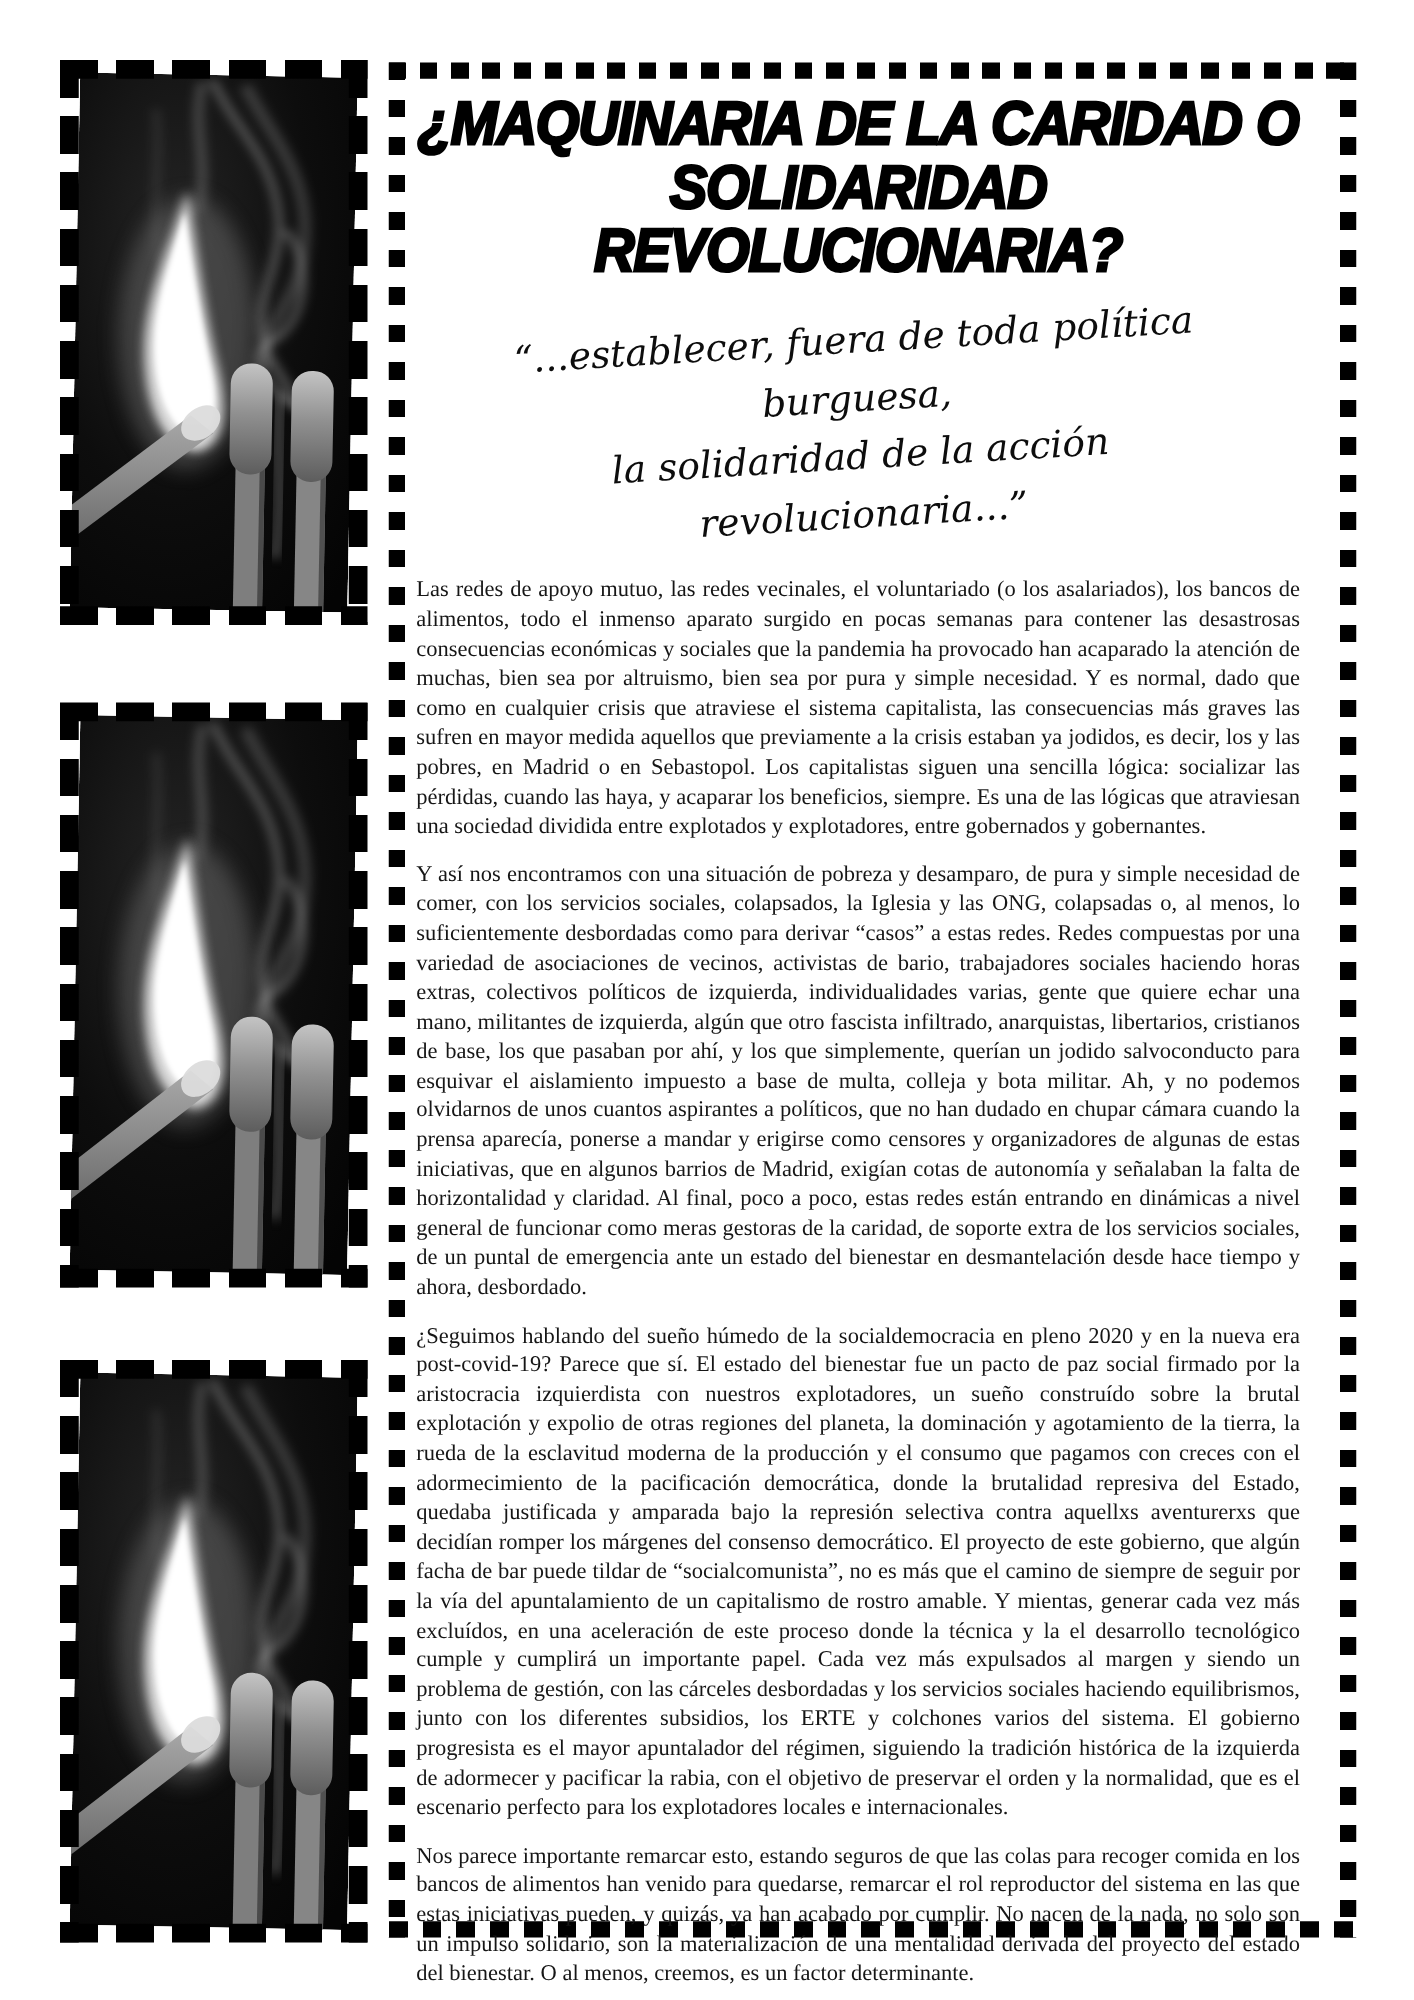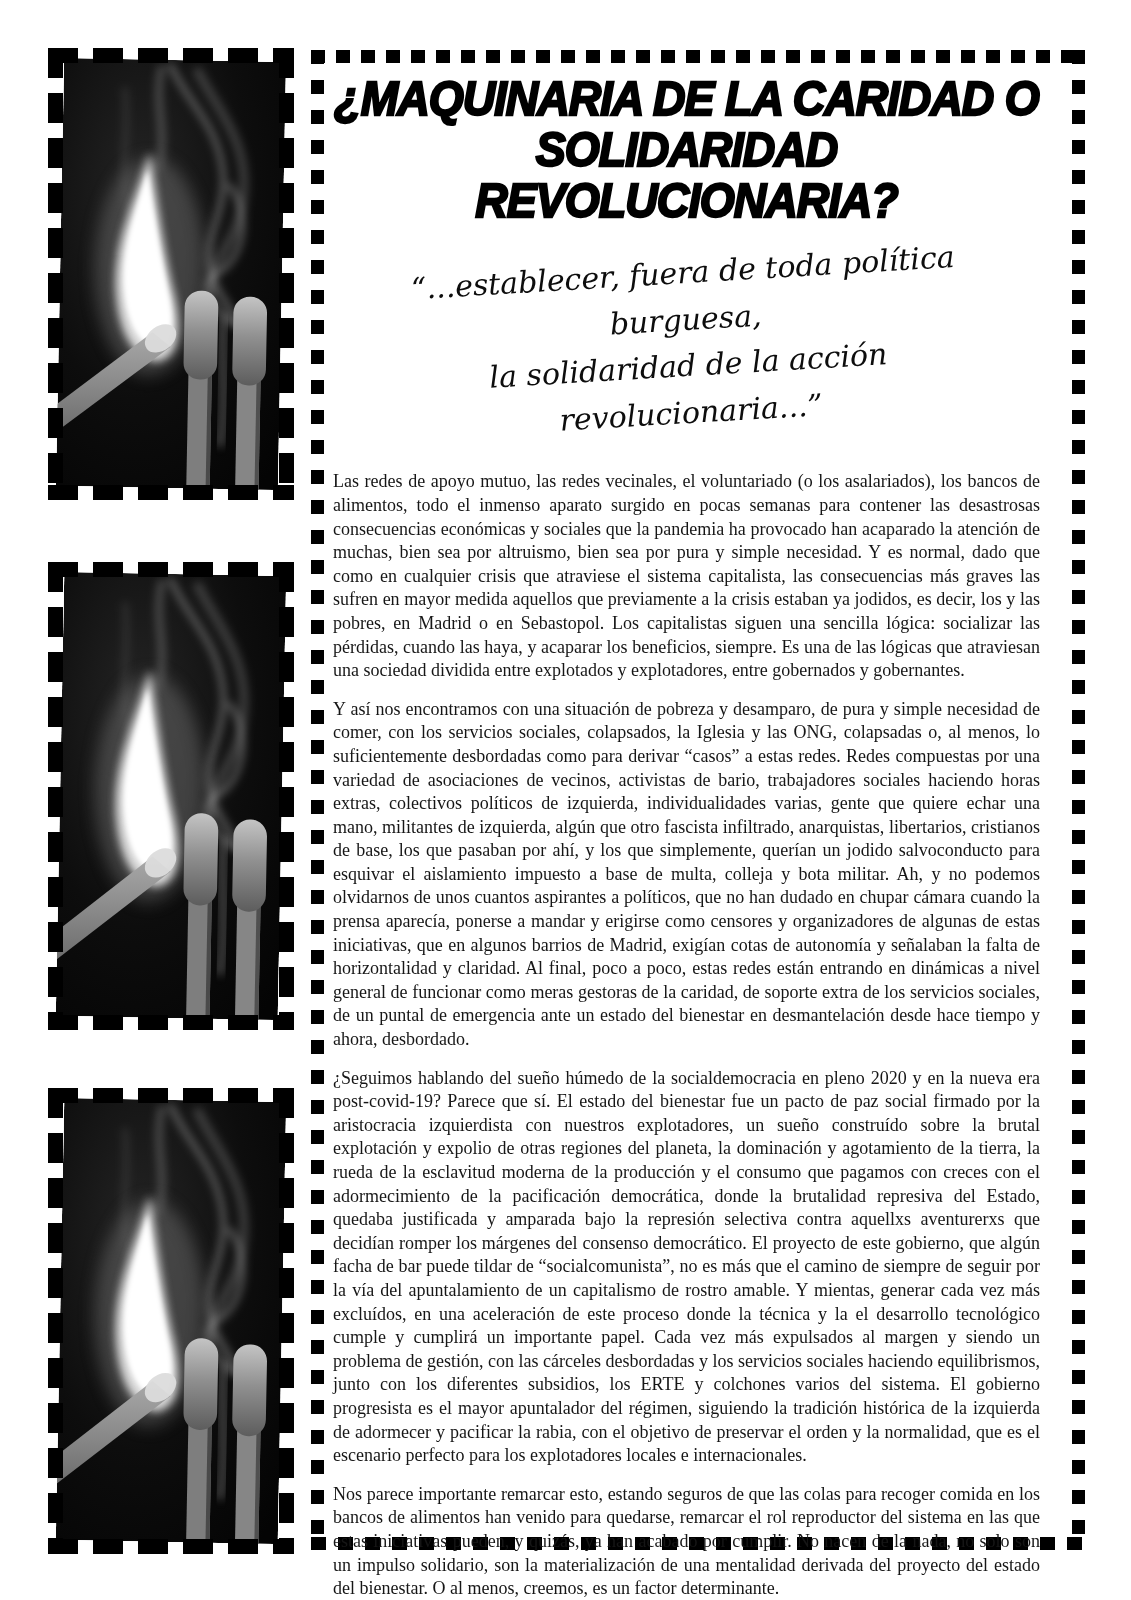--- a/index.html
+++ b/index.html
@@ -67,21 +67,21 @@
     margin:30px auto 6px auto;
     width:660px;
     transform:rotate(-3.4deg);
     font-family:"DejaVu Serif", serif;
     font-style:italic;
     font-size:30px;
     line-height:1.55;
     text-align:center;
     color:#0d0d0d;
   }
-  .body-text{margin-top:34px;}
+  .body-text{margin-top:24px;}
   .body-text p{
     margin:0 0 15px 0;
     font-family:"Liberation Serif", serif;
     font-size:18px;
     line-height:23.6px;
     text-align:justify;
     color:#161616;
   }
 </style>
 </head>

